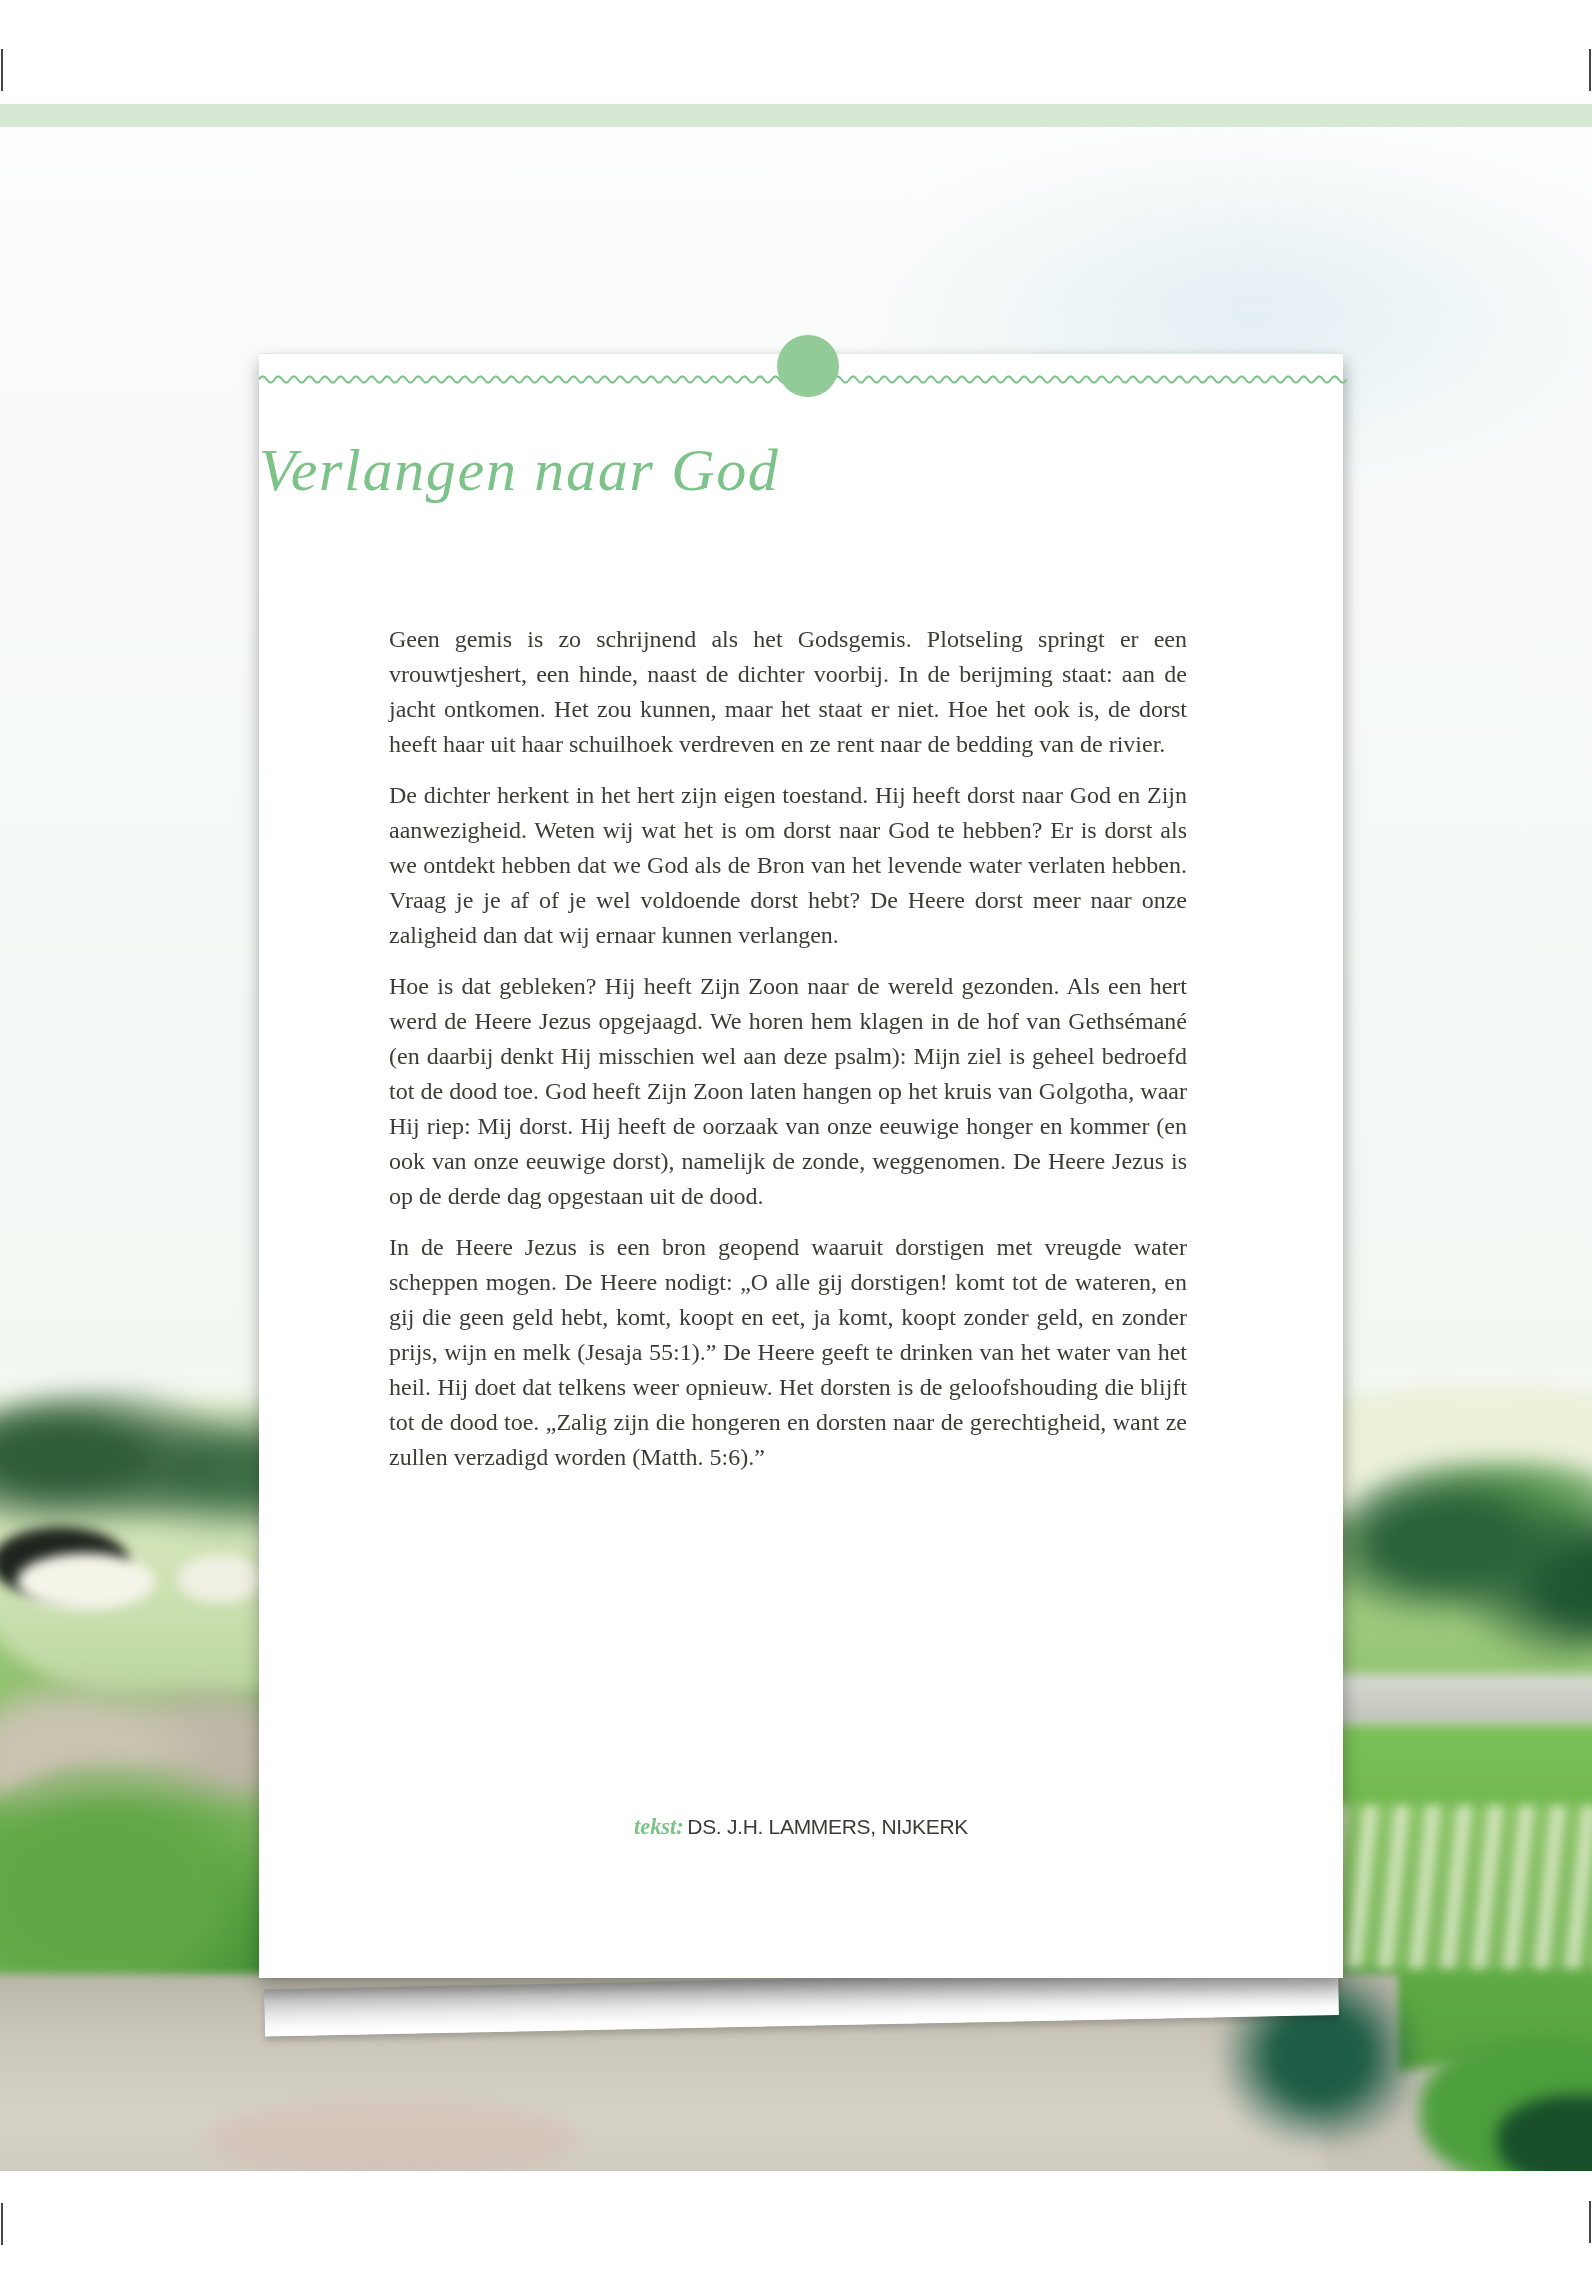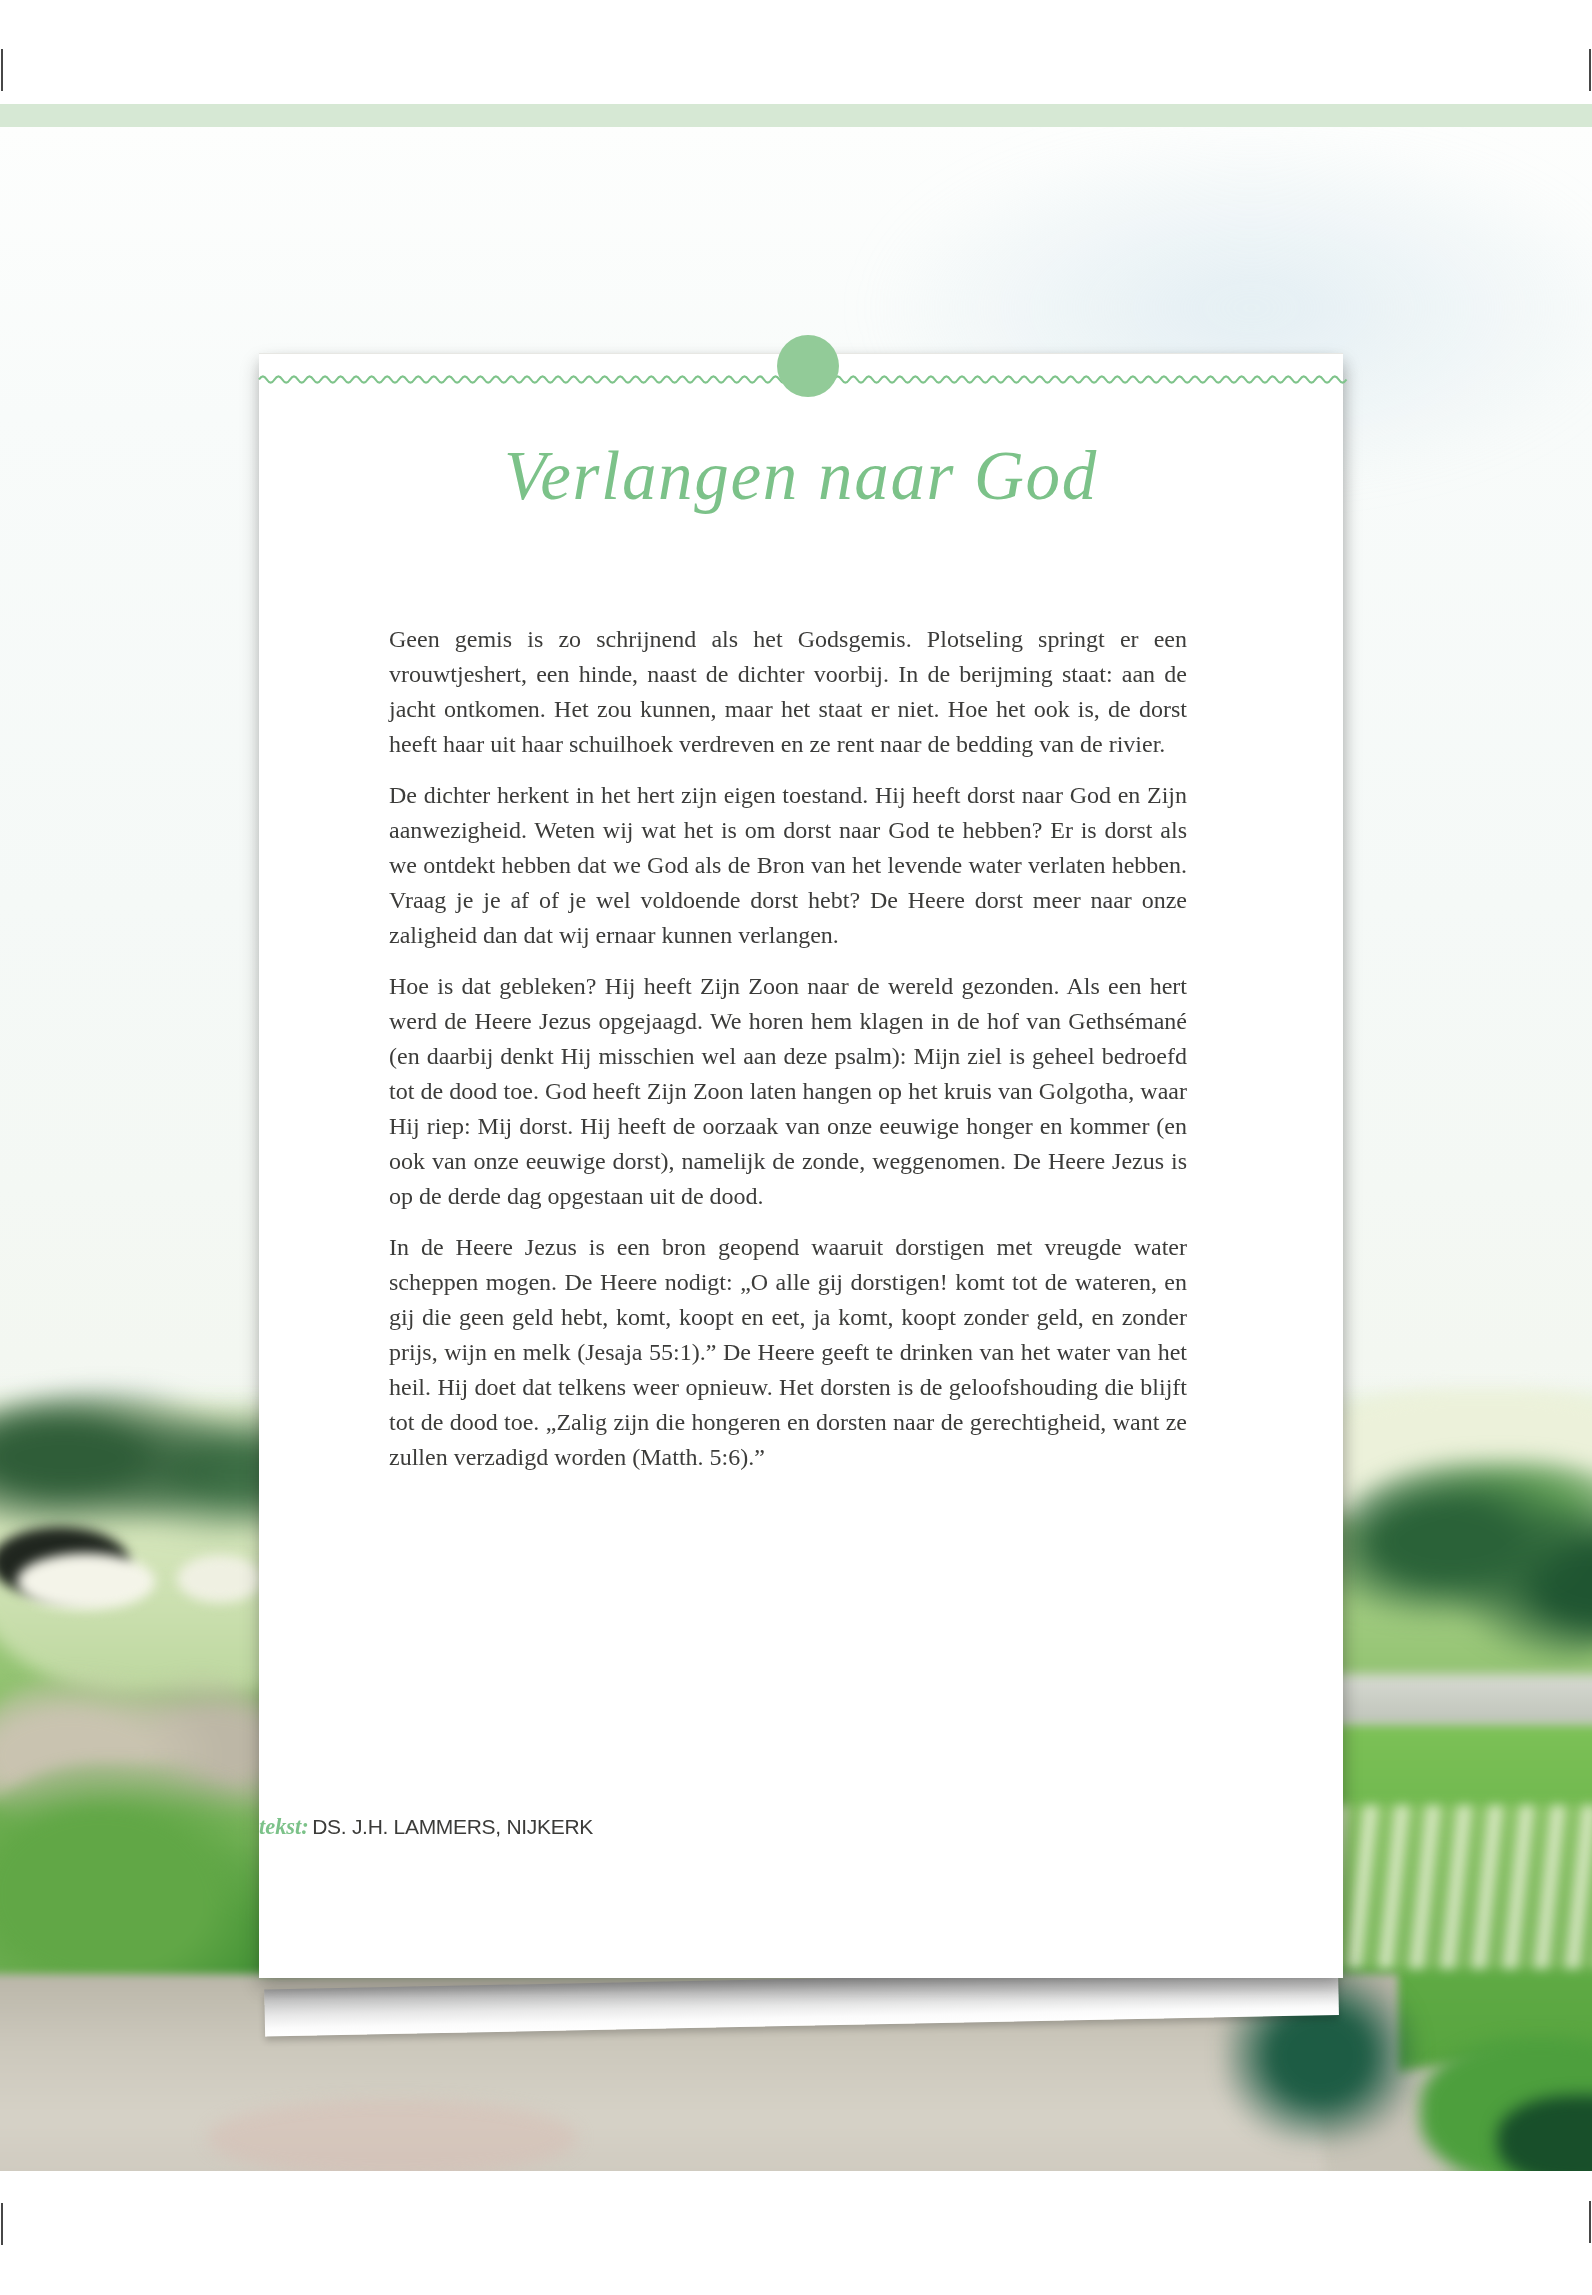--- a/index.html
+++ b/index.html
@@ -75,28 +75,28 @@
     transform:rotate(-1.15deg);transform-origin:100% 0;
     background:linear-gradient(180deg,#9f9f9f 0%,#c6c6c6 24%,#e8e8e8 56%,#fbfbfb 82%,#ffffff 100%);
     box-shadow:0 4.3px 7.8px rgba(0,0,0,.20);}
   
   .card{position:absolute;left:259px;top:353px;width:1084px;height:1625px;background:#ffffff;
     border-top:0.9px solid #e7e7e3;
     box-shadow:0 10.4px 17.3px rgba(35,35,35,.28),8.6px 0 15.5px -8.6px rgba(0,0,0,.14),-5.2px 0 12px -7px rgba(0,0,0,.10);}
   .wave-svg{position:absolute;left:0;top:15.5px;width:1084px;height:19px;overflow:visible;}
   .wave-svg path{fill:none;stroke:var(--divider);stroke-width:2.6;}
   .dot{position:absolute;left:518px;top:-19px;width:62px;height:62px;border-radius:50%;background:var(--dot);}
-  .title{position:absolute;left:0;top:79px;width:100%;text-align:center;
+  .title{position:absolute;left:0;top:79px;width:100%;text-align:left;
     font-family:"Liberation Serif",serif;font-style:italic;font-weight:400;
-    font-size:69px;line-height:1.25;letter-spacing:1.7px;color:var(--accent);}
+    font-size:60px;line-height:1.25;letter-spacing:1.7px;color:var(--accent);}
   .body-text{position:absolute;left:114px;top:252px;width:830px;
     font-family:"Liberation Serif",serif;font-size:24px;line-height:35px;
     color:var(--bodytext);text-align:justify;}
   .body-text p{margin:16px;}
-  .credit{position:absolute;left:0;top:1460px;width:100%;text-align:left;white-space:nowrap;}
+  .credit{position:absolute;left:0;top:1460px;width:100%;text-align:center;white-space:nowrap;}
   .credit-label{font-family:"Liberation Serif",serif;font-style:italic;font-weight:700;
     font-size:22.4px;color:var(--accent);}
   .credit-name{font-family:"Liberation Sans",sans-serif;font-size:21px;letter-spacing:-0.3px;
     color:var(--credittext);}
 </style>
 </head>
 <body>
 
 <div class="page">
 

